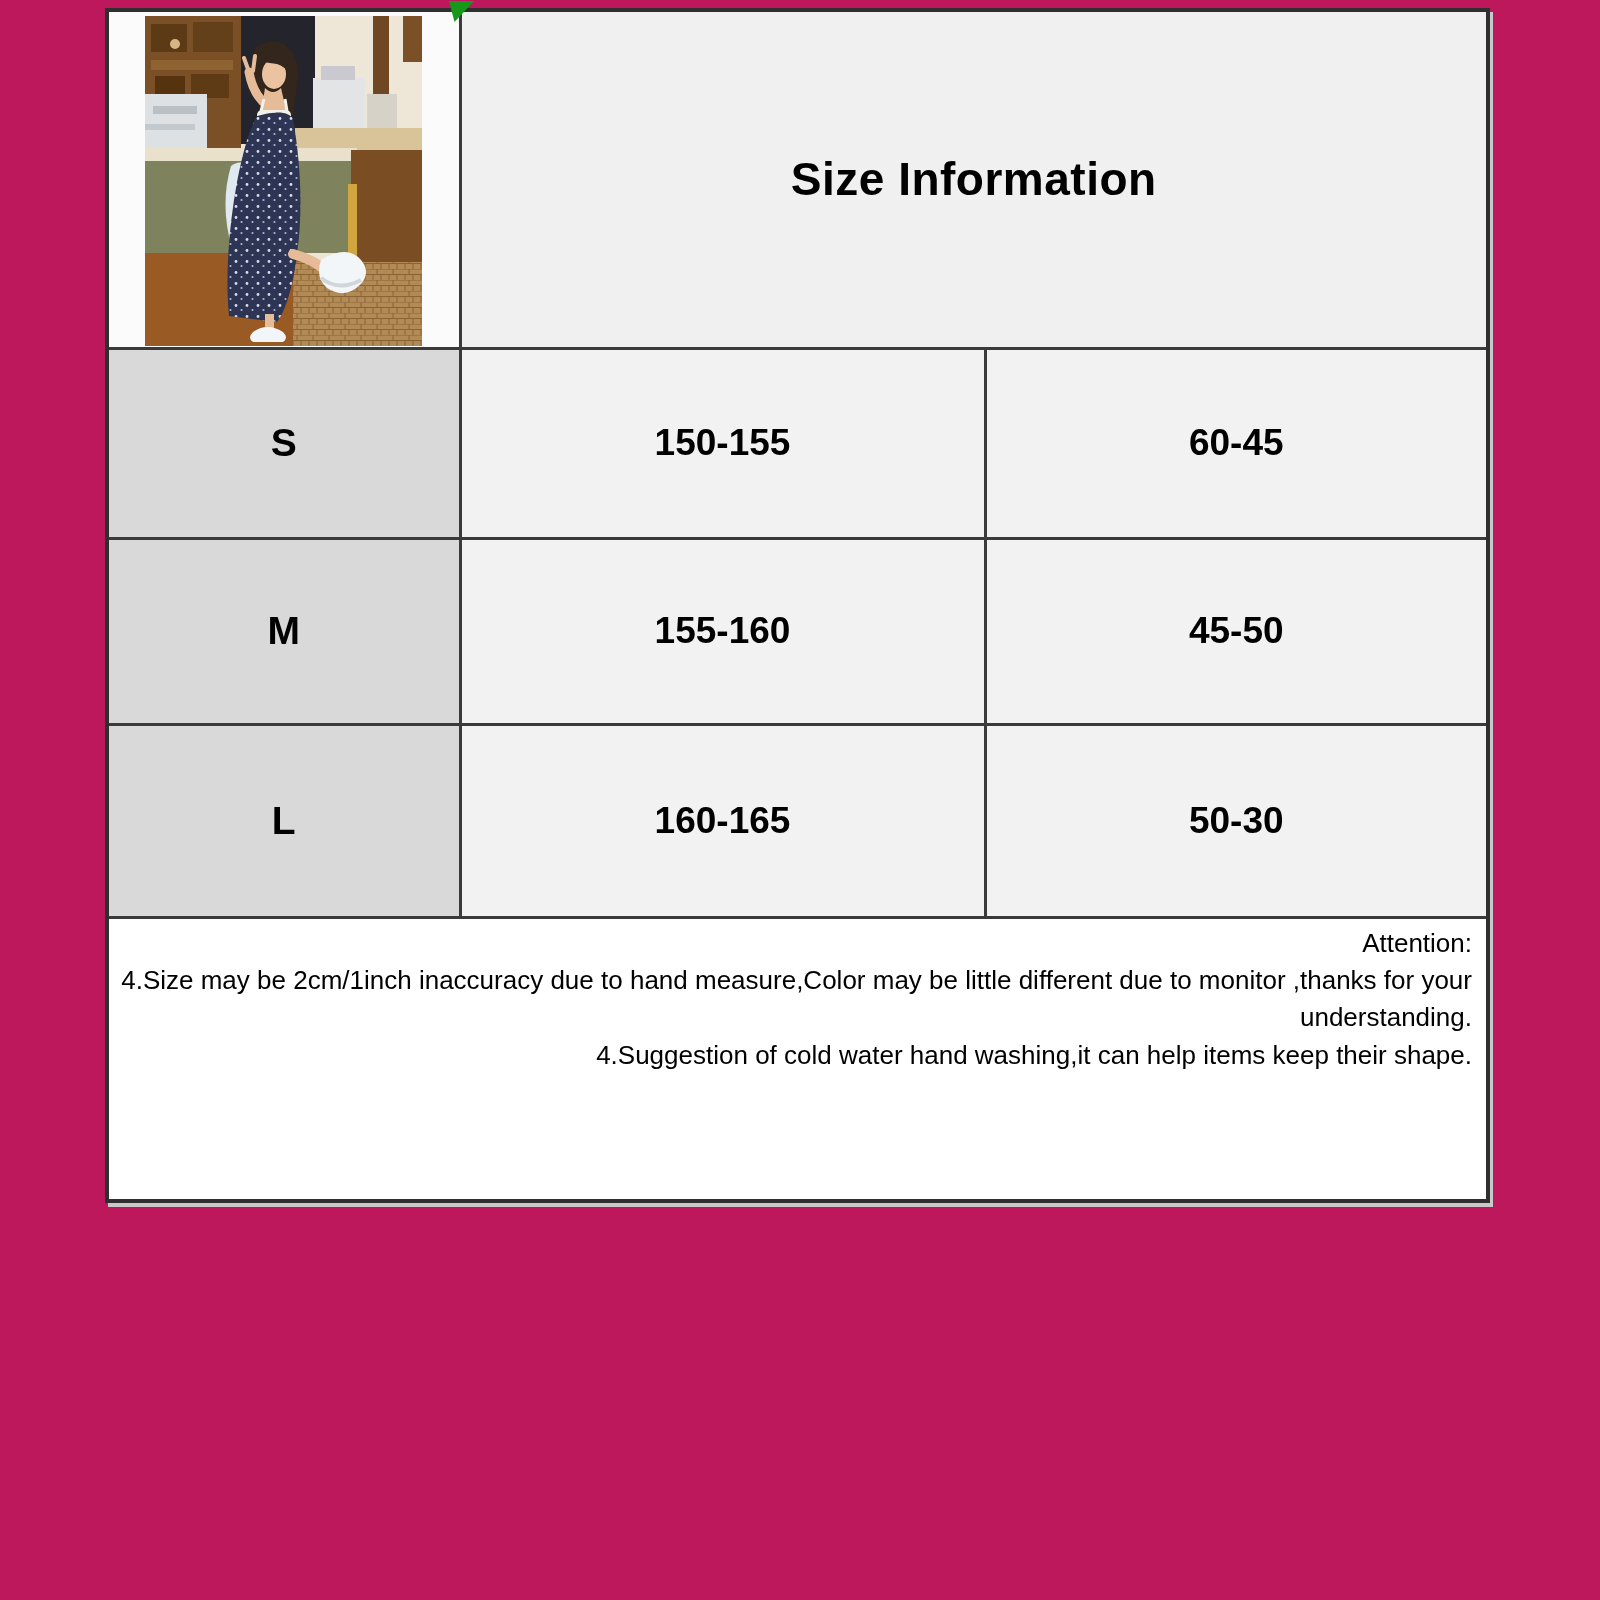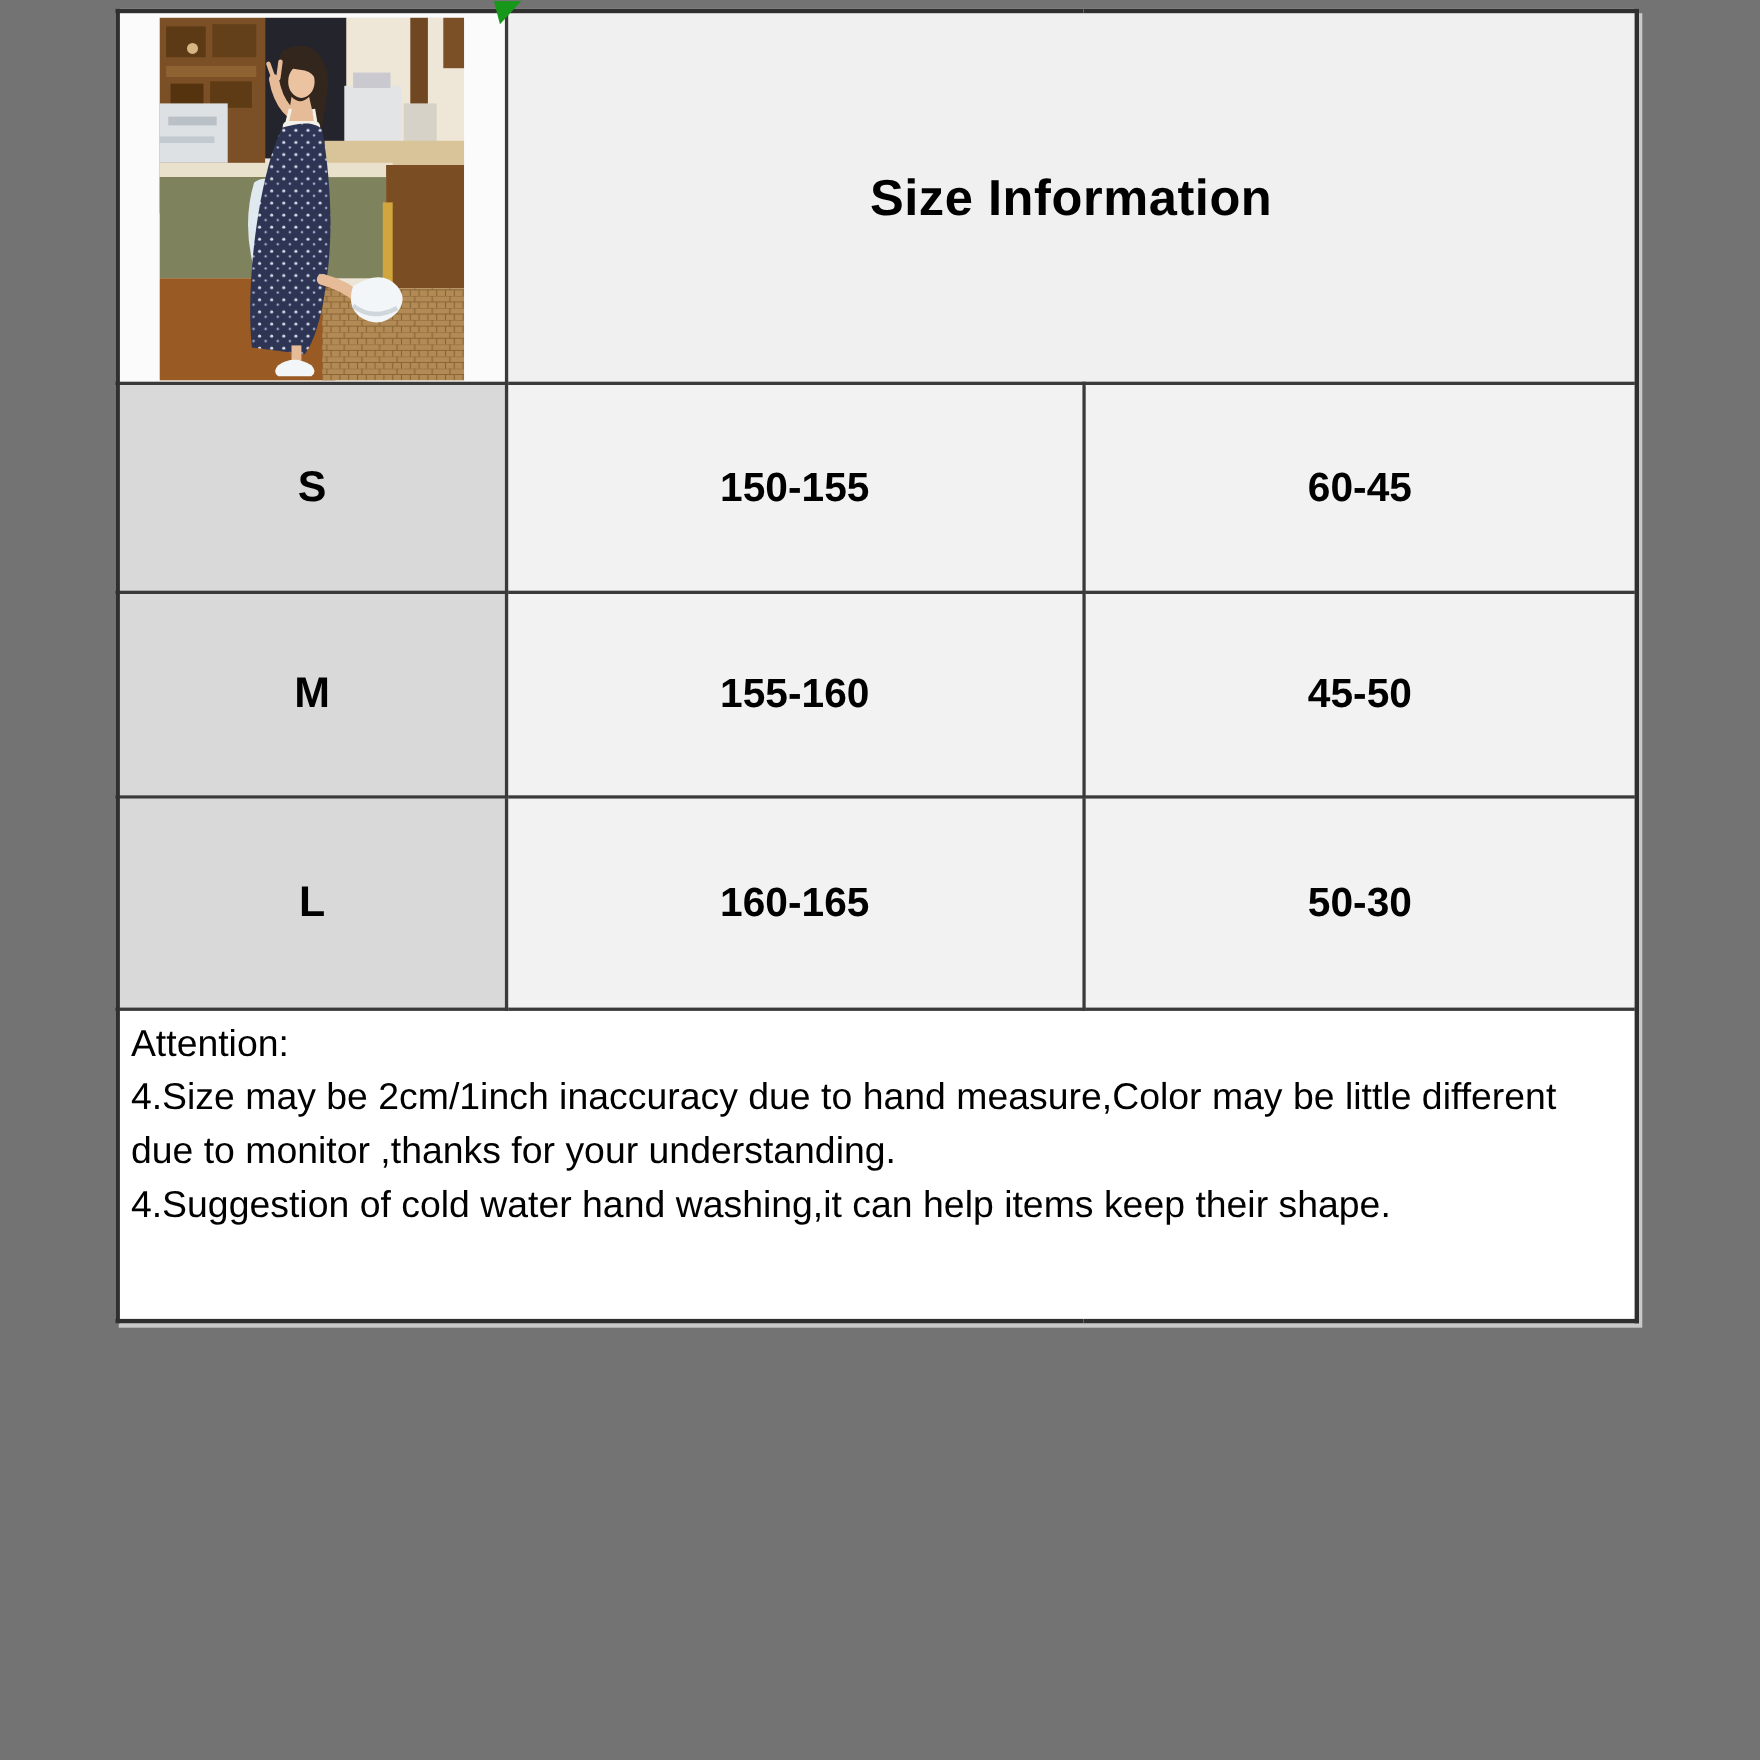--- a/index.html
+++ b/index.html
@@ -4,21 +4,21 @@
 <style>
   * { box-sizing: border-box; }
   html, body { margin: 0; padding: 0; }
   body {
     width: 1600px; height: 1600px;
     background: #ffffff;
     font-family: "Liberation Sans", sans-serif;
     color: #000;
     position: relative;
   }
-  .canvas { position: absolute; inset: 0; background: #737373; }
+  .canvas { position: absolute; inset: 0; background: #be185d; }
 
   table.size-table {
     position: absolute;
     left: 105px; top: 8px;
     width: 1381px;
     border-collapse: collapse;
     table-layout: fixed;
     border: 4px solid #2f2f2f;
     box-shadow: 3px 4px 0 #c9c9c9;
     background: #ffffff;
@@ -51,24 +51,24 @@
 
   td.head-cell { background: #d9d9d9; font-weight: bold; }
   td.head-size { font-size: 58px; }
   td.head-col  { font-size: 37px; }
 
   td.label-cell { background: #d9d9d9; font-weight: bold; font-size: 39px; }
   td.value-cell { background: #f2f2f2; font-weight: bold; font-size: 37px; margin-top: 34px; }
 
   td.attention-cell {
     background: #ffffff;
-    text-align: left;
+    text-align: right;
     vertical-align: top;
     padding: 6px 14px 0 10px;
-    font-size: 34px;
+    font-size: 26px;
     line-height: 1.44;
   }
   .attention-cell p { margin: 0; }
 
   .green-marker {
     position: absolute;
     left: 449px; top: 1px;
     width: 25px; height: 21px;
     background: #17981b;
     clip-path: polygon(0 0, 100% 0, 22% 100%);

